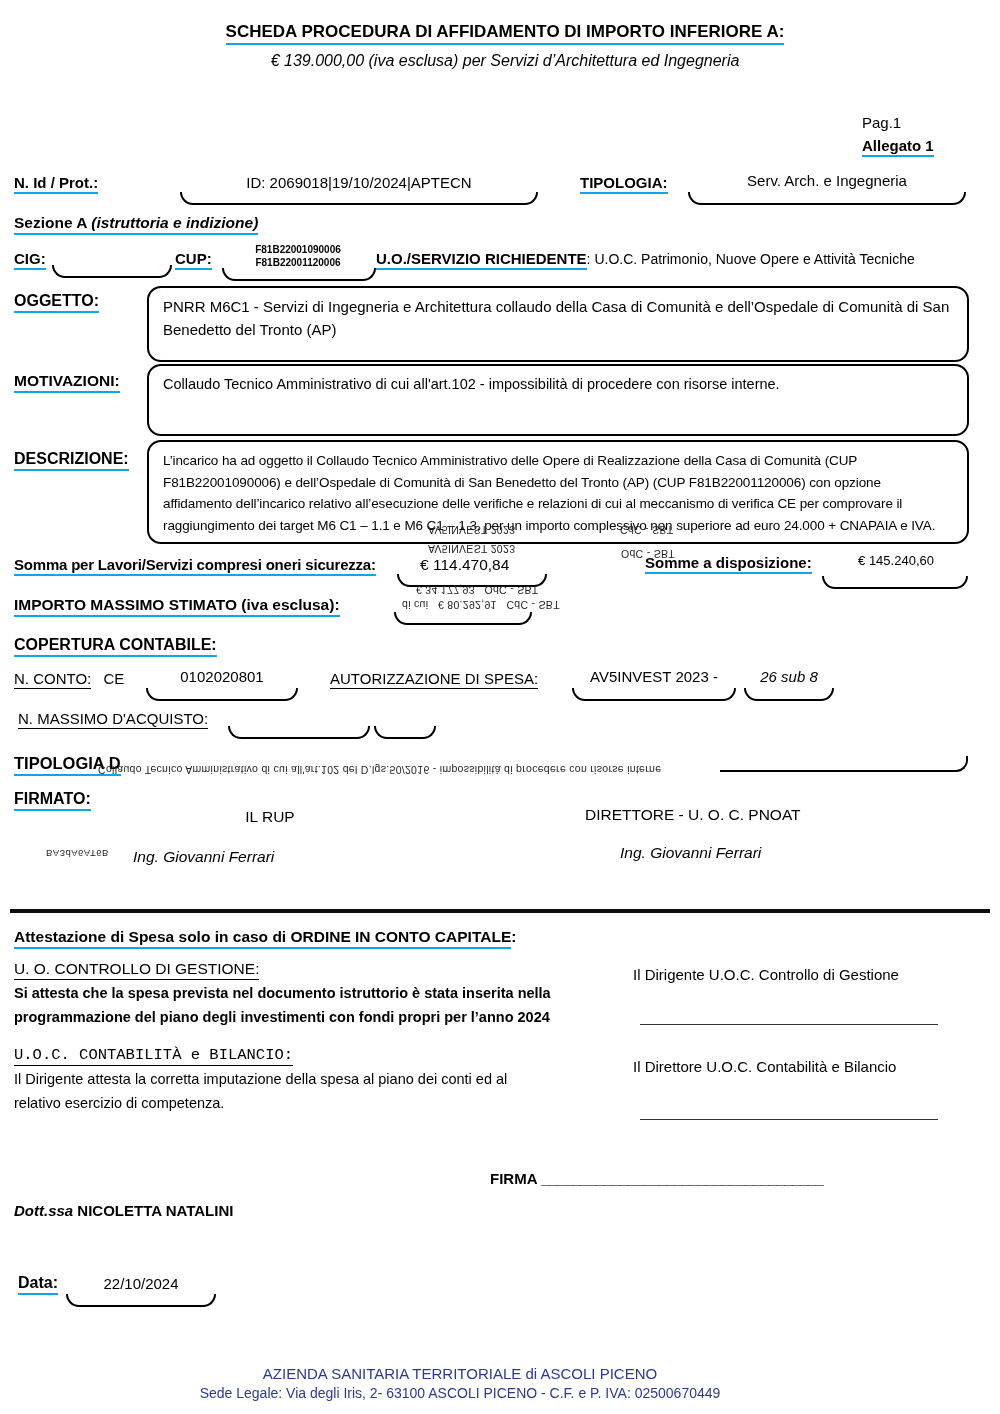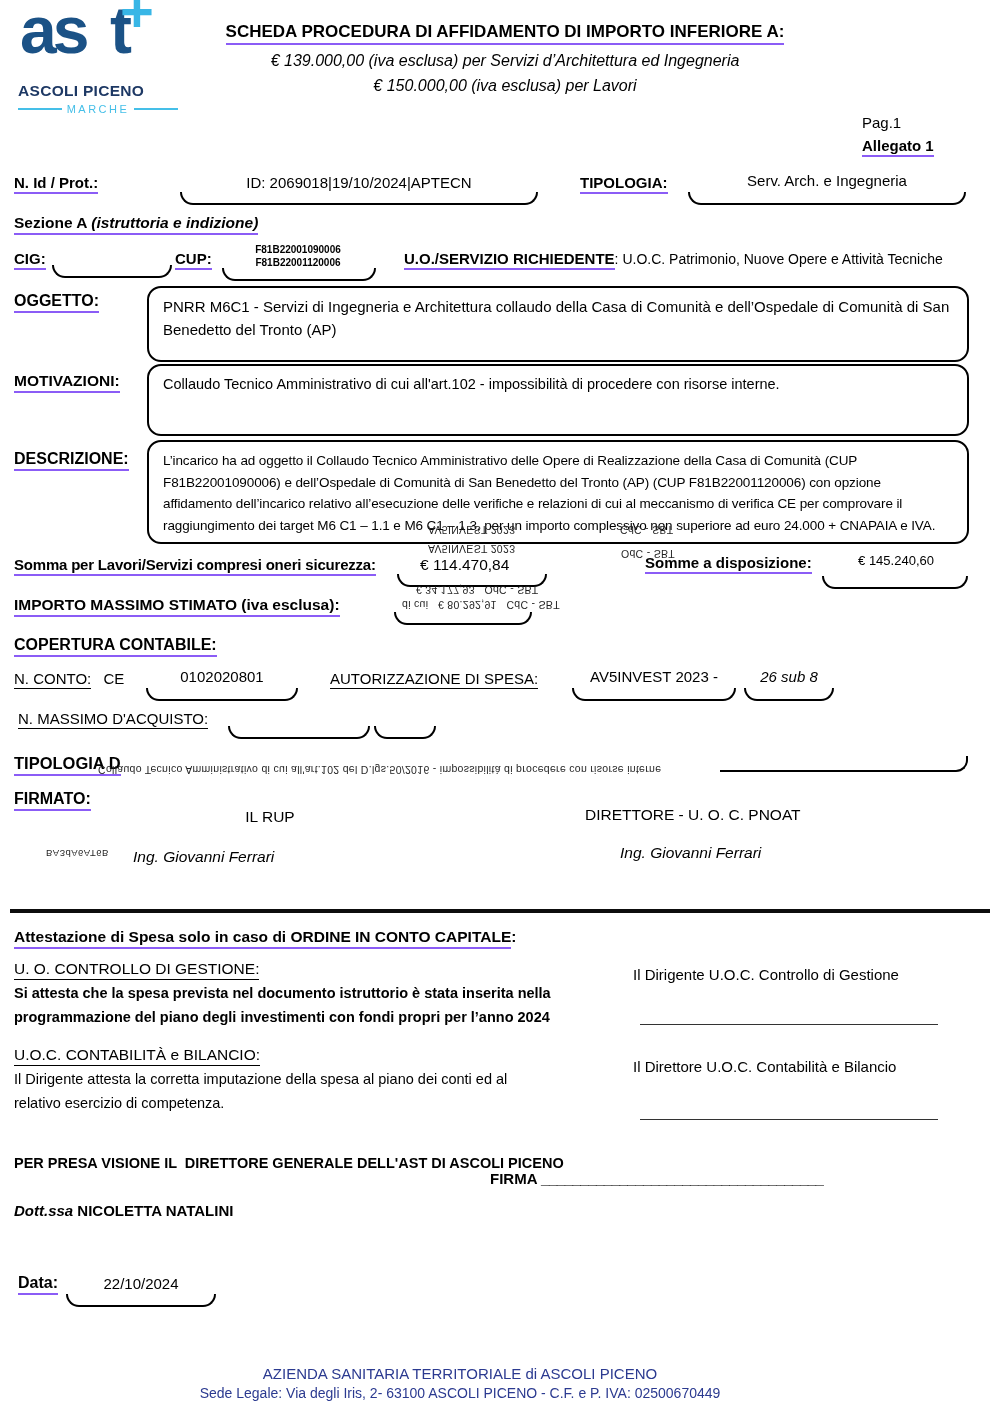--- a/index.html
+++ b/index.html
@@ -1,21 +1,21 @@
 <!DOCTYPE html>
 <html><head>
 <meta charset="utf-8">
 <style>
   html,body{margin:0;padding:0;background:#e8e8e8;}
   #page{position:relative;width:1000px;height:1414px;background:#ffffff;margin:0 auto;
         font-family:"Liberation Sans",sans-serif;color:#000;overflow:hidden;}
   .abs{position:absolute;}
   .b{font-weight:bold;}
   .i{font-style:italic;}
-  .u2{border-bottom:2px solid #8b5cf6;padding-bottom:1px;display:inline-block;}
+  .u2{border-bottom:2px solid #0ea5e9;padding-bottom:1px;display:inline-block;}
   .u1{border-bottom:1.5px solid #000;padding-bottom:1px;display:inline-block;}
   .ctr{text-align:center;}
   
   .brk{position:absolute;height:11px;border:2px solid #000;border-top:none;
        border-radius:0 0 14px 14px;}
   
   .box{position:absolute;border:2.5px solid #000;border-radius:14px;padding:8px 14px;
        line-height:1.5;}
   
   .art{position:absolute;transform:scaleY(-1);color:#1f1f1f;white-space:pre;
@@ -43,38 +43,24 @@
   .val{font-size:15px;}
   #footer1,#footer2{left:0;width:920px;text-align:center;color:#2b3a90;}
   #footer1{top:1365px;font-size:15px;}
   #footer2{top:1385px;font-size:14px;}
 </style>
 </head>
 <body>
 
 <div id="page">
 
-  <div class="abs" id="logo">
-    <div id="logo-mark">
-      <span id="logo-as">as</span>
-      <span id="logo-t">t</span>
-      <span id="logo-plus">+</span>
-    </div>
-    <div id="logo-name">ASCOLI PICENO</div>
-    <div id="logo-region">
-      <span class="ln"></span>
-      <span class="tx">MARCHE</span>
-      <span class="ln"></span>
-    </div>
-  </div>
 
   <div class="abs" id="hdr">
     <span id="hdr-title" class="u2">SCHEDA PROCEDURA DI AFFIDAMENTO DI IMPORTO INFERIORE A:</span>
     <div id="hdr-s1">€ 139.000,00 (iva esclusa) per Servizi d’Architettura ed Ingegneria</div>
-    <div id="hdr-s2">€ 150.000,00 (iva esclusa) per Lavori</div>
   </div>
   <div class="abs" id="pag">Pag.1</div>
   <div class="abs" id="allegato">
     <span class="b u2">Allegato 1</span>
   </div>
 
   <div class="abs lbl" style="left:14px;top:174px;">
     <span class="b u2">N. Id / Prot.:</span>
   </div>
   <div class="abs val ctr" style="left:180px;top:174px;width:358px;">ID: 2069018|19/10/2024|APTECN</div>
@@ -95,21 +81,21 @@
   <div class="brk" style="left:52px;top:265px;width:116px;"></div>
   <div class="abs lbl" style="left:175px;top:250px;">
     <span class="b u2">CUP:</span>
   </div>
   <div class="abs ctr" style="left:228px;top:243px;width:140px;font-size:10px;font-weight:bold;line-height:1.3;">
     <div>F81B22001090006</div>
     <div>F81B22001120006</div>
   </div>
   <div class="brk" style="left:222px;top:268px;width:150px;"></div>
   <div class="abs" style="left:376px;top:250px;font-size:14px;white-space:nowrap;">
-    <span class="b u2" style="font-size:15px;margin-left:28px;">U.O./SERVIZIO RICHIEDENTE</span><span>: </span><span>U.O.C. Patrimonio, Nuove Opere e Attività Tecniche</span>
+    <span class="b u2" style="font-size:15px;">U.O./SERVIZIO RICHIEDENTE</span><span>: </span><span>U.O.C. Patrimonio, Nuove Opere e Attività Tecniche</span>
   </div>
 
   <div class="abs lbl" style="left:14px;top:292px;">
     <span class="b u2" style="font-size:16px;">OGGETTO:</span>
   </div>
   <div class="box" style="left:147px;top:286px;width:790px;height:56px;font-size:15px;">PNRR M6C1 - Servizi di Ingegneria e Architettura collaudo della Casa di Comunità e dell’Ospedale di Comunità di San Benedetto del Tronto (AP)</div>
 
   <div class="abs lbl" style="left:14px;top:372px;">
     <span class="b u2" style="font-size:15.5px;">MOTIVAZIONI:</span>
   </div>
@@ -186,28 +172,27 @@
     <span class="b u2">Attestazione di Spesa solo in caso di ORDINE IN CONTO CAPITALE</span><span class="b">:</span>
   </div>
 
   <div class="abs" style="left:14px;top:960px;font-size:15.5px;">
     <span class="u1">U. O. CONTROLLO DI GESTIONE:</span>
   </div>
   <div class="abs" style="left:14px;top:982px;width:545px;font-size:14.5px;line-height:1.65;font-weight:bold;">Si attesta che la spesa prevista nel documento istruttorio è stata inserita nella programmazione del piano degli investimenti con fondi propri per l’anno 2024</div>
   <div class="abs" style="left:633px;top:966px;font-size:15px;">Il Dirigente U.O.C. Controllo di Gestione</div>
   <div class="sig" style="left:640px;top:1024px;width:298px;"></div>
 
-  <div class="abs" style="left:14px;top:1046px;font-size:15.5px;">
+  <div class="abs" style="left:14px;top:1046px;font-size:15.5px;font-family:Liberation Mono, monospace;">
     <span class="u1">U.O.C. CONTABILITÀ e BILANCIO:</span>
   </div>
   <div class="abs" style="left:14px;top:1068px;width:520px;font-size:14.5px;line-height:1.65;">Il Dirigente attesta la corretta imputazione della spesa al piano dei conti ed al relativo esercizio di competenza.</div>
   <div class="abs" style="left:633px;top:1058px;font-size:15px;">Il Direttore U.O.C. Contabilità e Bilancio</div>
   <div class="sig" style="left:640px;top:1119px;width:298px;"></div>
 
-  <div class="abs b" style="left:14px;top:1155px;font-size:14.5px;white-space:pre;">PER PRESA VISIONE IL  DIRETTORE GENERALE DELL'AST DI ASCOLI PICENO</div>
 
   <div class="abs" style="left:14px;top:1202px;font-size:15px;">
     <span class="b i">Dott.ssa </span><span class="b">NICOLETTA NATALINI</span>
   </div>
   <div class="abs" style="left:490px;top:1170px;font-size:15px;">
     <span class="b">FIRMA </span><span class="b" style="letter-spacing:-0.5px;">____________________________________</span>
   </div>
 
   <div class="abs" style="left:18px;top:1274px;">
     <span class="b u2" style="font-size:16px;">Data:</span>

